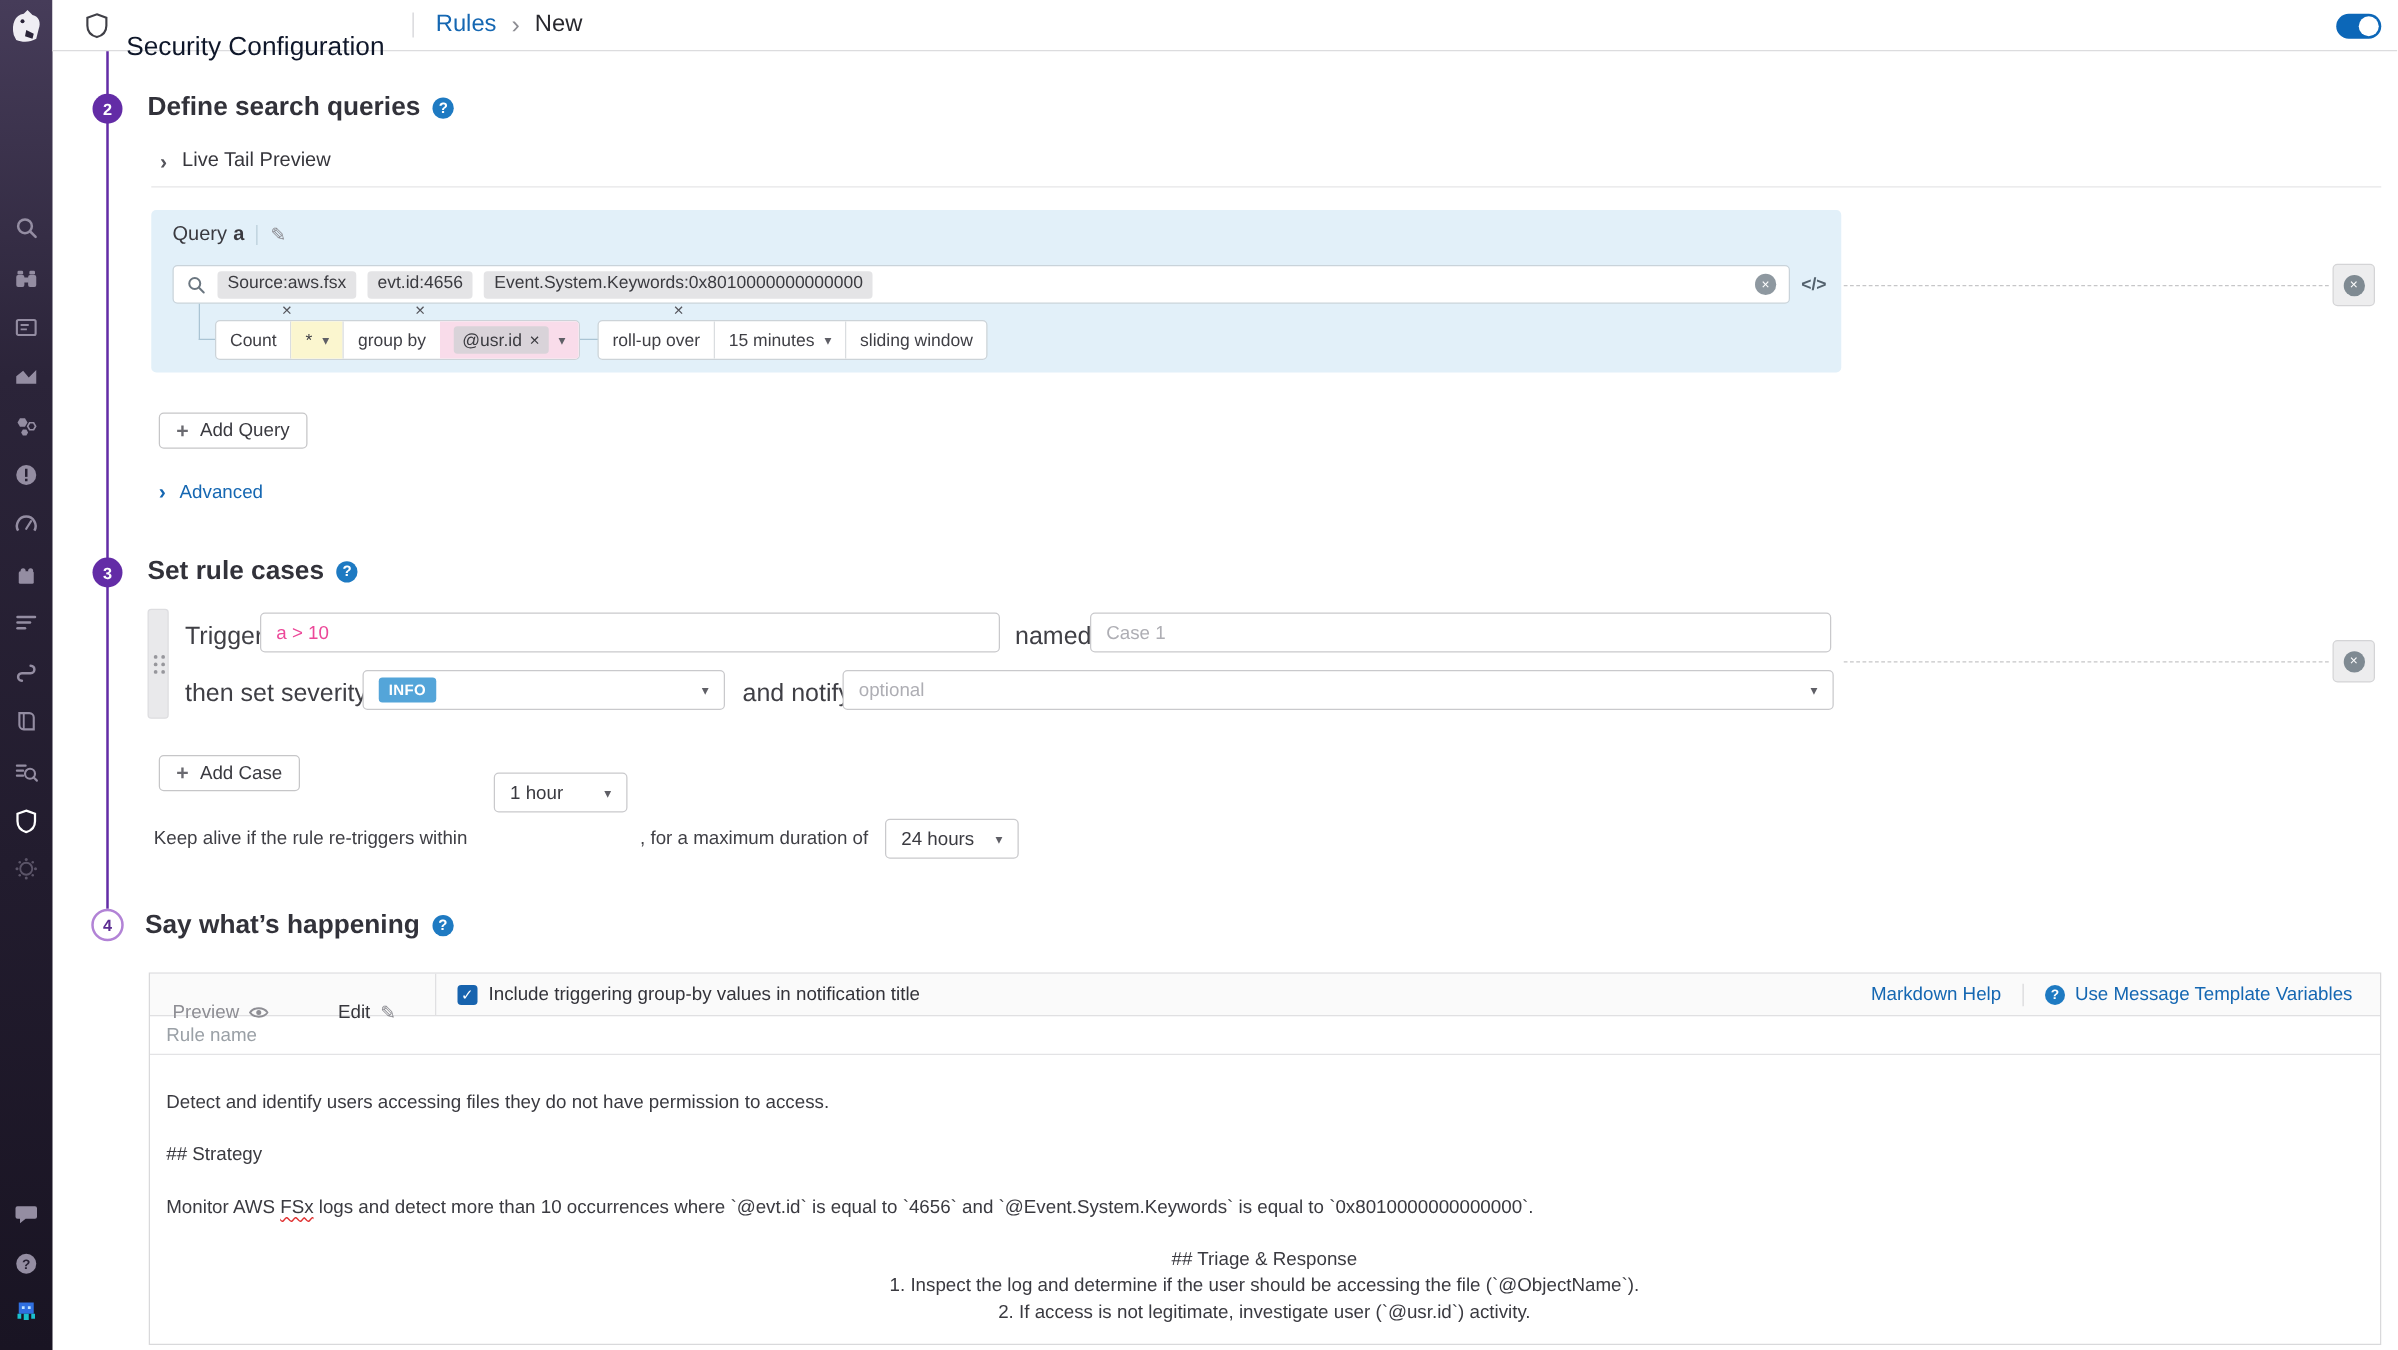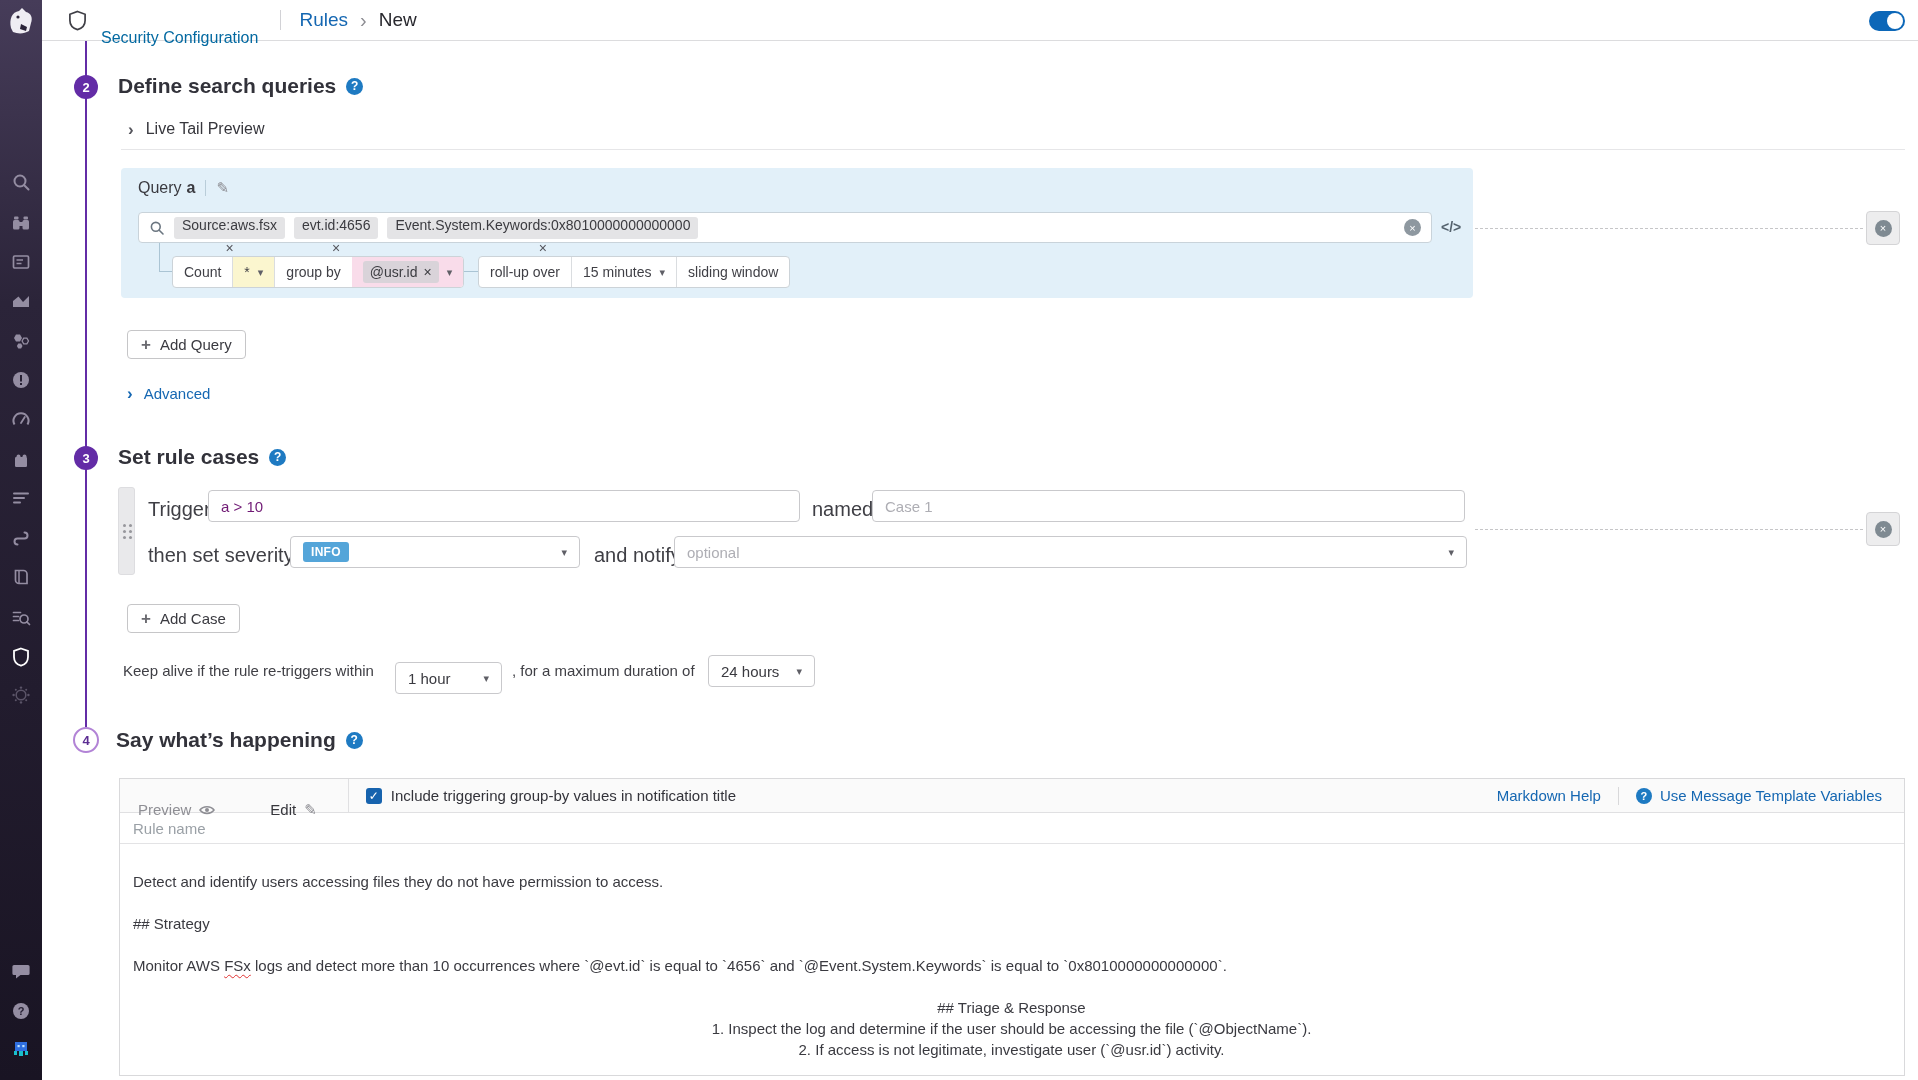--- a/index.html
+++ b/index.html
@@ -12,21 +12,21 @@
   .logo { position:absolute; left:5px; top:5px; width:32px; height:32px; }
   .sb-icon { position:absolute; left:11px; width:20px; height:20px; color:#948da2; }
   .sb-icon svg { width:20px; height:20px; display:block; }
   .sb-icon.active { color:#ffffff; }
   .sb-icon.dim { opacity:.5; }
 
   
   .header { position:absolute; left:42px; top:0; right:0; height:41px; background:#fff;
             border-bottom:1px solid #dcdcde; display:flex; align-items:center; }
   .hdr-shield { margin-left:26px; color:#3f3f46; }
-  .hdr-title { margin-left:14px; font-size:16px; color:#0369a1;margin-top:35px; }
+  .hdr-title { margin-left:14px; font-size:21px; color:#0f172a;margin-top:35px; }
   .hdr-div { width:1px; height:20px; background:#d2d2d6; margin:0 18px 0 22px; }
   .hdr-link { font-size:19px; color:#1567b2; cursor:pointer; }
   .hdr-sep { font-size:20px; color:#8d8d93; margin:0 12px; }
   .hdr-current { font-size:19px; color:#28282e; }
   .toggle { position:absolute; right:13px; top:11px; width:36px; height:20px; border-radius:10px;
             background:#0c67b8; }
   .toggle .knob { position:absolute; right:2px; top:2px; width:16px; height:16px; border-radius:50%; background:#fff; }
 
   
   .vline { position:absolute; left:85px; top:41px; width:2px; height:686px; background:#632ca6; }
@@ -87,21 +87,21 @@
   .adv .chev { color:#1567b2; }
   .adv .lbl { font-size:15px; color:#1567b2; }
 
   
   .handle { position:absolute; left:118px; top:487px; width:17px; height:88px; background:#e9e9eb;
             border:1px solid #dddde0; border-radius:3px; cursor:grab; }
   .dots { position:absolute; left:4px; top:36px; width:3px; height:3px; border-radius:50%; background:#97979c;
           box-shadow:6px 0 0 #97979c, 0 6px 0 #97979c, 6px 6px 0 #97979c, 0 12px 0 #97979c, 6px 12px 0 #97979c; }
   .flabel { position:absolute; font-size:20px; color:#3f3f45; }
   .tinput { position:absolute; height:32px; border:1px solid #c9c9cc; border-radius:4px; background:#fff;
-            font-size:15px; color:#701a75; padding:0 12px; outline:none; }
+            font-size:15px; color:#ec4899; padding:0 12px; outline:none; }
   .tinput::placeholder { color:#aeaeb4; }
   .dropdown { position:absolute; height:32px; border:1px solid #c9c9cc; border-radius:4px; background:#fff;
               display:flex; align-items:center; padding:0 12px; cursor:pointer; }
   .dropdown .ph { font-size:15px; color:#aeaeb4; }
   .dropdown .dval { font-size:15px; color:#3a3a40; }
   .dropdown .caret { margin-left:auto; }
   .badge-info { background:#54a5d9; color:#fff; font-size:12px; font-weight:bold; letter-spacing:.3px;
                 border-radius:3px; padding:3px 8px; }
 
   .keep { position:absolute; left:123px; top:662px; font-size:15px; color:#3f3f45; }
@@ -408,21 +408,21 @@
   <div class="xbtn" style="left:1866px; top:512px">
     <span class="clear-circle">×</span>
   </div>
 
   <div class="btn" style="left:127px; top:604px">
     <span class="plus">+</span>
     <span class="bl">Add Case</span>
   </div>
 
   <span class="keep" style="left:123px">Keep alive if the rule re-triggers within</span>
-  <div class="dropdown" style="left:395px; top:662px; width:107px">
+  <div class="dropdown" style="left:395px; top:618px; width:107px">
     <span class="dval">1 hour</span>
     <span class="caret">▾</span>
   </div>
   <span class="keep" style="left:512px">, for a maximum duration of</span>
   <div class="dropdown" style="left:708px; top:655px; width:107px">
     <span class="dval">24 hours</span>
     <span class="caret">▾</span>
   </div>
 
   <div class="step-circle outline" style="left:73px; top:727px">4</div>

